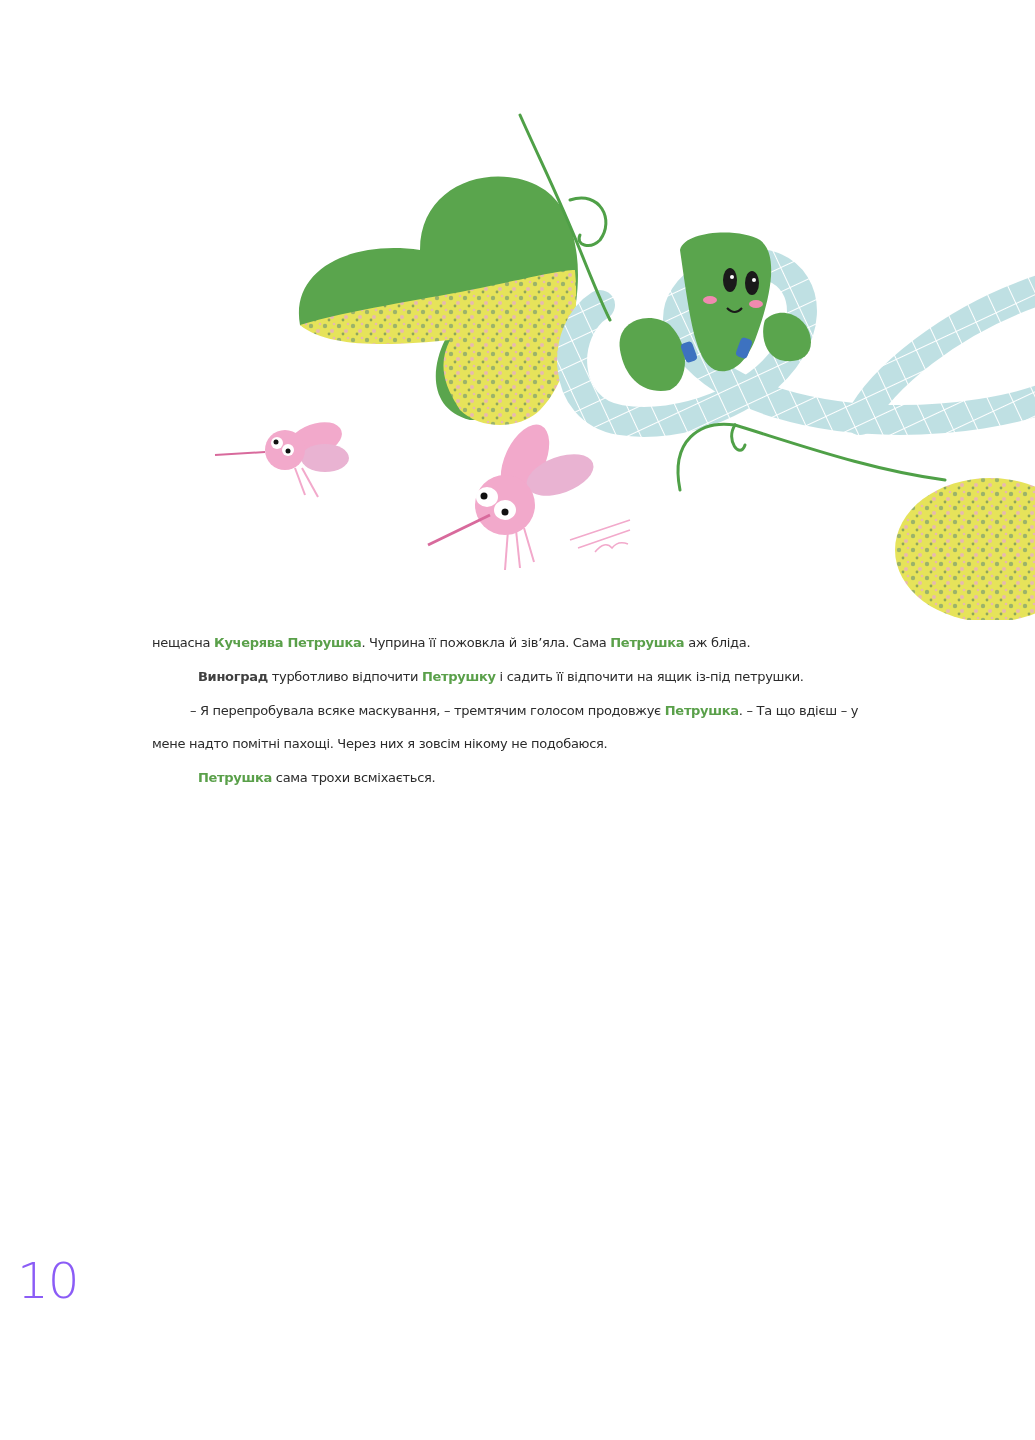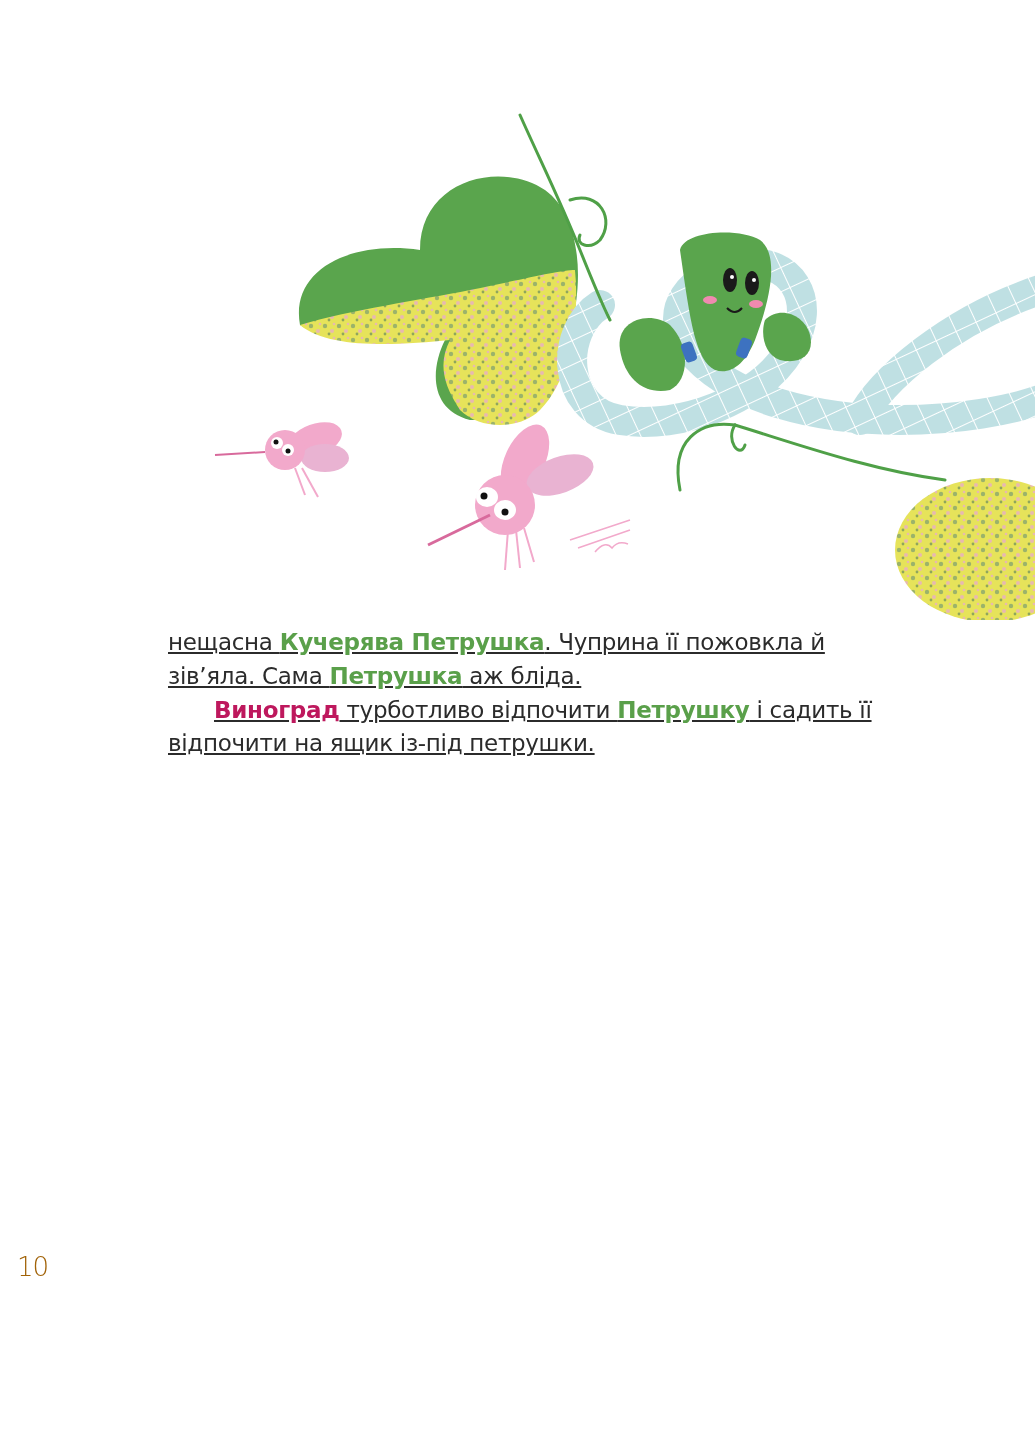--- a/index.html
+++ b/index.html
@@ -1,30 +1,30 @@
 <!DOCTYPE html>
 <html><head>
   <meta charset="utf-8">
   <style>
     html, body { margin: 0; padding: 0; background: #ffffff; }
     body { width: 1035px; height: 1440px; position: relative; overflow: hidden; }
     .illustration { position: absolute; left: 0; top: 0; width: 1035px; height: 620px; }
     .text-block {
-      position: absolute; left: 168px; top: 626px; width: 722px;
-      font-family: "DejaVu Sans", sans-serif; font-size: 23px; line-height: 33.8px;
-      color: #2b2b2b; letter-spacing: -0.3px; text-decoration: underline;
+      position: absolute; left: 152px; top: 626px; width: 722px;
+      font-family: "DejaVu Sans", sans-serif; font-size: 13px; line-height: 33.8px;
+      color: #2b2b2b; letter-spacing: -0.3px;
     }
     .text-block p { margin: 0; }
     .indent { text-indent: 38px; }
     .indent2 { text-indent: 46px; }
     .g { color: #5aa04a; font-weight: bold; }
-    .b { color: #be185d; font-weight: bold; }
+    .b { color: #404040; font-weight: bold; }
     .page-number {
       position: absolute; left: 17px; top: 1252px;
-      font-family: "DejaVu Sans", sans-serif; font-size: 26px; color: #a16207; font-weight: 300;
+      font-family: "DejaVu Sans", sans-serif; font-size: 50px; color: #8b5cf6; font-weight: 300;
       letter-spacing: -1px;
     }
   </style>
 </head>
 <body>
 
 <svg class="illustration" viewBox="0 0 1035 620" xmlns="http://www.w3.org/2000/svg">
   <defs>
     <pattern id="grid" width="22" height="22" patternUnits="userSpaceOnUse" patternTransform="rotate(-25)">
       <rect width="22" height="22" fill="#bfe0e3"></rect>
@@ -102,15 +102,21 @@
   <path d="M570 540 L630 520 M578 548 L630 530 M595 552 Q605 540 612 548 Q618 540 628 544" stroke="#f2a9cb" stroke-width="1.5" fill="none"></path>
 </svg>
 
 <div class="text-block">
   <p>
     <span>нещасна </span><span class="g">Кучерява Петрушка</span><span>. Чуприна її пожовкла й зів’яла. Сама </span><span class="g">Петрушка</span><span> аж бліда.</span>
   </p>
   <p class="indent2">
     <span class="b">Виноград</span><span> турботливо відпочити </span><span class="g">Петрушку</span><span> і садить її відпочити на ящик із-під петрушки.</span>
   </p>
+  <p class="indent">
+    <span>– Я перепробувала всяке маскування, – тремтячим голосом продовжує </span><span class="g">Петрушка</span><span>. – Та що вдієш – у мене надто помітні пахощі. Через них я зовсім нікому не подобаюся.</span>
+  </p>
+  <p class="indent2">
+    <span class="g">Петрушка</span><span> сама трохи всміхається.</span>
+  </p>
 </div>
 
 <div class="page-number">10</div>
 
 </body></html>

